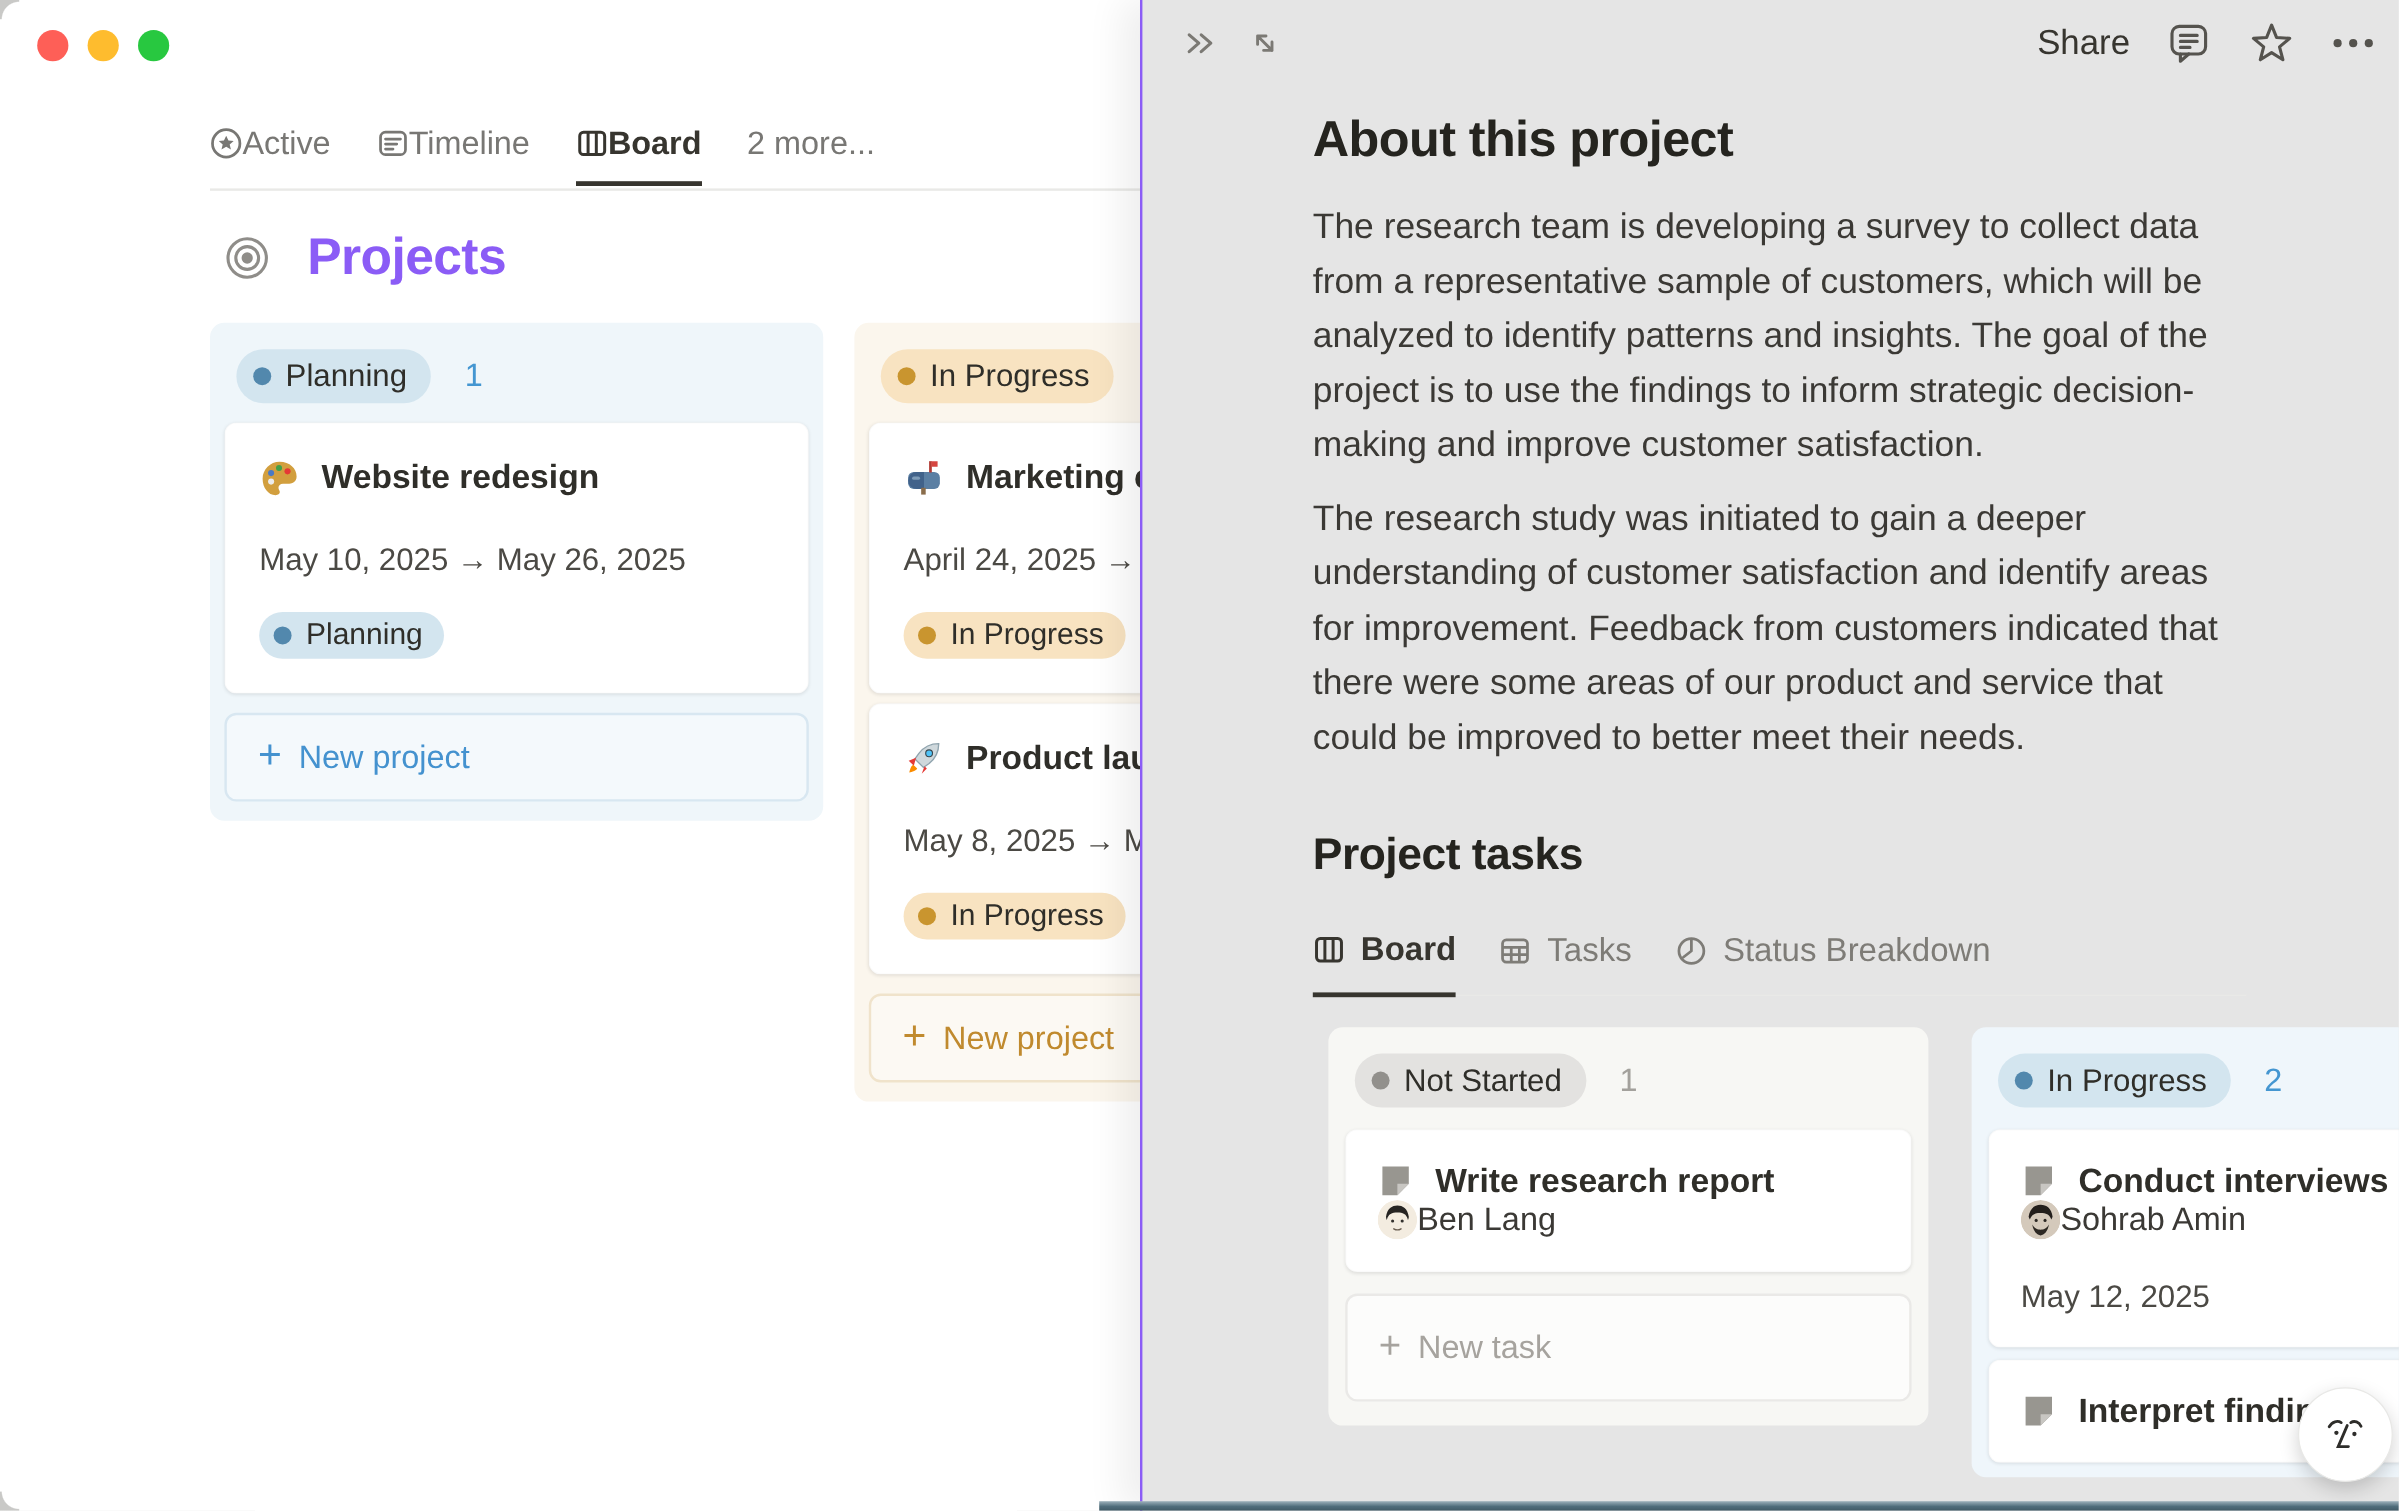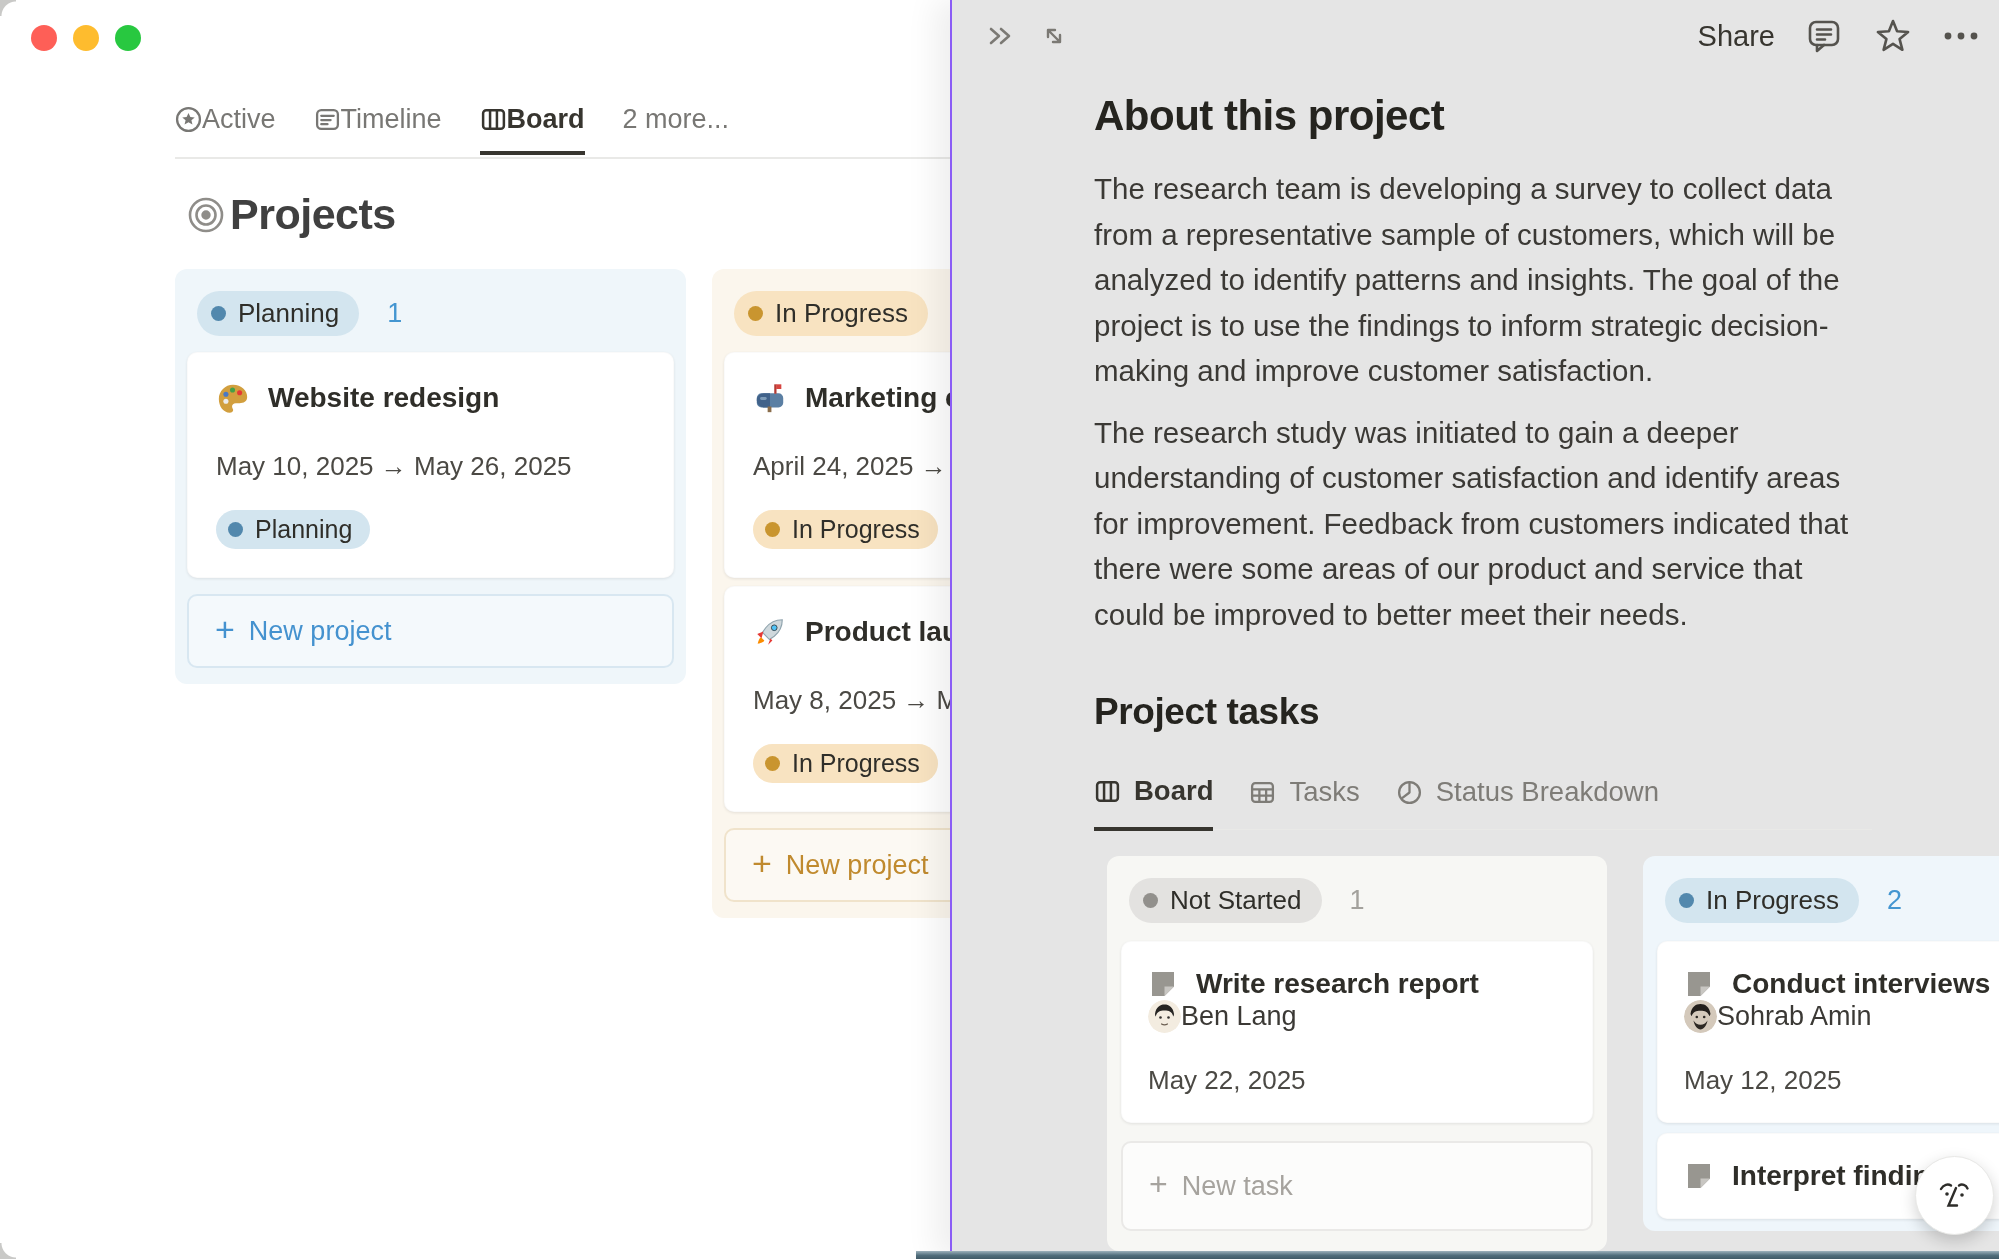--- a/index.html
+++ b/index.html
@@ -16,21 +16,21 @@
   .light.green{background:#28c840;}
   .corner{position:absolute;width:16px;height:16px;z-index:60;}
   .corner.tl{left:0;top:0;background:radial-gradient(circle at 16px 16px, rgba(0,0,0,0) 14px, #c9c9c7 15px);}
   .corner.bl{left:0;top:1243px;background:radial-gradient(circle at 16px 0px, rgba(0,0,0,0) 14px, #c9c9c7 15px);}
 
   
   .lp-tabs-line{position:absolute;left:175px;top:157px;width:775px;height:2px;background:#e9e9e7;}
   .lp-tabs{position:absolute;left:175px;top:104px;display:flex;gap:38px;align-items:flex-start;font-size:27px;color:#787774;z-index:2;}
   .lp-tab{display:flex;align-items:center;padding-bottom:16px;cursor:default;}
   .lp-tab.active{color:#37352f;font-weight:700;border-bottom:4px solid #37352f;}
-  .lp-title{position:absolute;left:186px;top:190px;display:flex;align-items:center;gap:4px;font-size:43px;font-weight:700;letter-spacing:-0.5px;color:#404040;}
+  .lp-title{position:absolute;left:186px;top:190px;display:flex;align-items:center;gap:30px;font-size:43px;font-weight:700;letter-spacing:-0.5px;color:#8b5cf6;}
 
   
   .lp-board{position:absolute;left:175px;top:269px;display:flex;gap:26px;align-items:flex-start;}
   .col{width:511px;border-radius:12px;padding:4px 0 2px;}
   .col.blue{background:#eff6fa;}
   .col.orange{background:#fbf6ed;}
   .col-head{display:flex;align-items:center;gap:28px;padding:18px 22px 8px;}
   .pill{display:inline-flex;align-items:center;gap:12px;border-radius:999px;padding:7px 20px 7px 14px;font-size:26px;color:#2f2e29;justify-content:center;}
   .pill .dot{width:15px;height:15px;border-radius:50%;flex:0 0 auto;}
   .pill.p-blue{background:#d3e5ef;}  .pill.p-blue .dot{background:#5288ad;}
@@ -326,21 +326,20 @@
               <svg width="33" height="33" viewBox="0 0 33 33">
                 <circle cx="16.5" cy="16.5" r="16.5" fill="#f3ece0"></circle>
                 <path d="M7 14c1-7 5-9.5 9.5-9.5S25 7 26 14c0 1.5-.7 2.6-.7 2.6-1.2-5-4.3-6.1-8.8-6.1s-7.6 1.1-8.8 6.1c0 0-.7-1.1-.7-2.6z" fill="#262422"></path>
                 <circle cx="12.5" cy="17.5" r="1.3" fill="#33312e"></circle>
                 <circle cx="20.5" cy="17.5" r="1.3" fill="#33312e"></circle>
                 <path d="M13.5 24c2 1.2 4 1.2 6 0" stroke="#6b5f52" stroke-width="1.2" fill="none" stroke-linecap="round"></path>
               </svg>
             </span>
             <span>Ben Lang</span>
           </div>
-          <div class="tcard-date">May 22, 2025</div>
         </div>
         <div class="new-task">
           <span class="plus">+</span>
           <span>New task</span>
         </div>
       </div>
 
       <div class="sp-col blue">
         <div class="col-head">
           <span class="pill p-blue">

